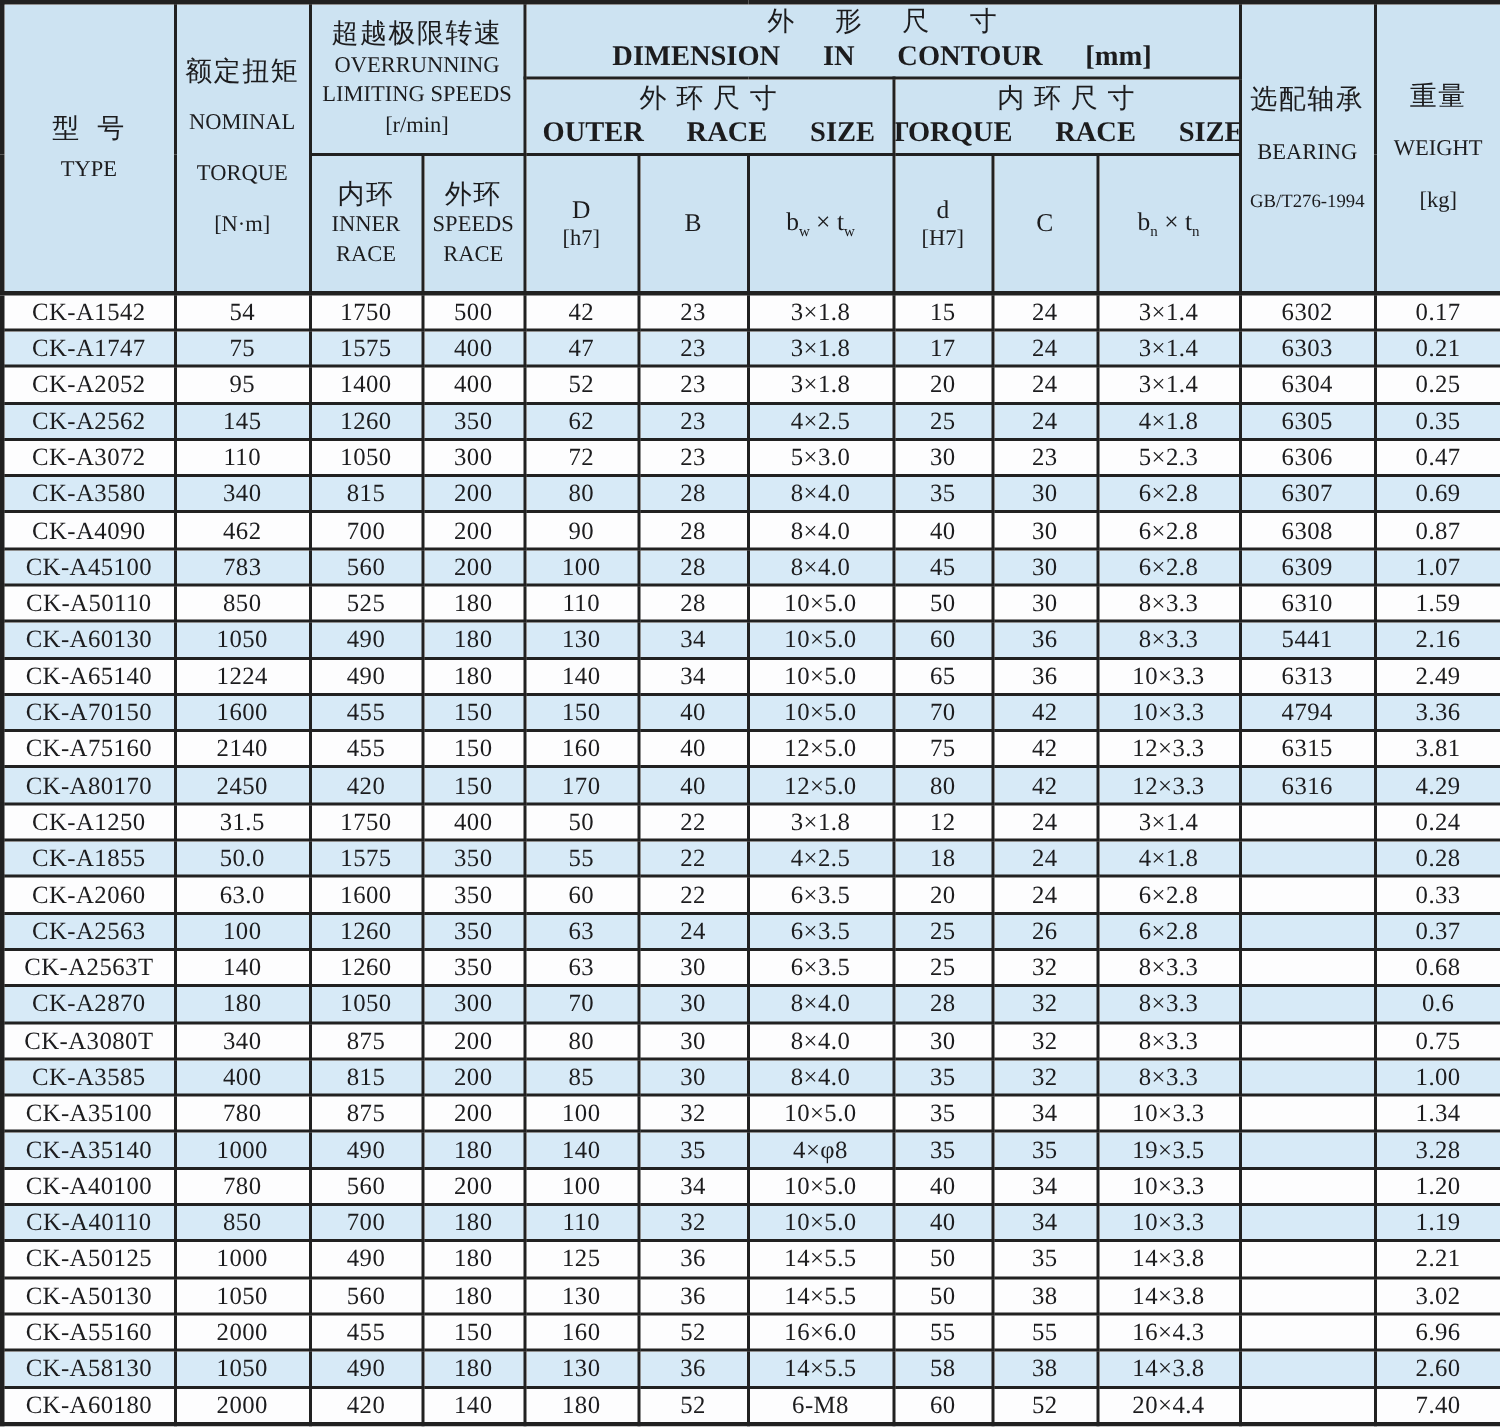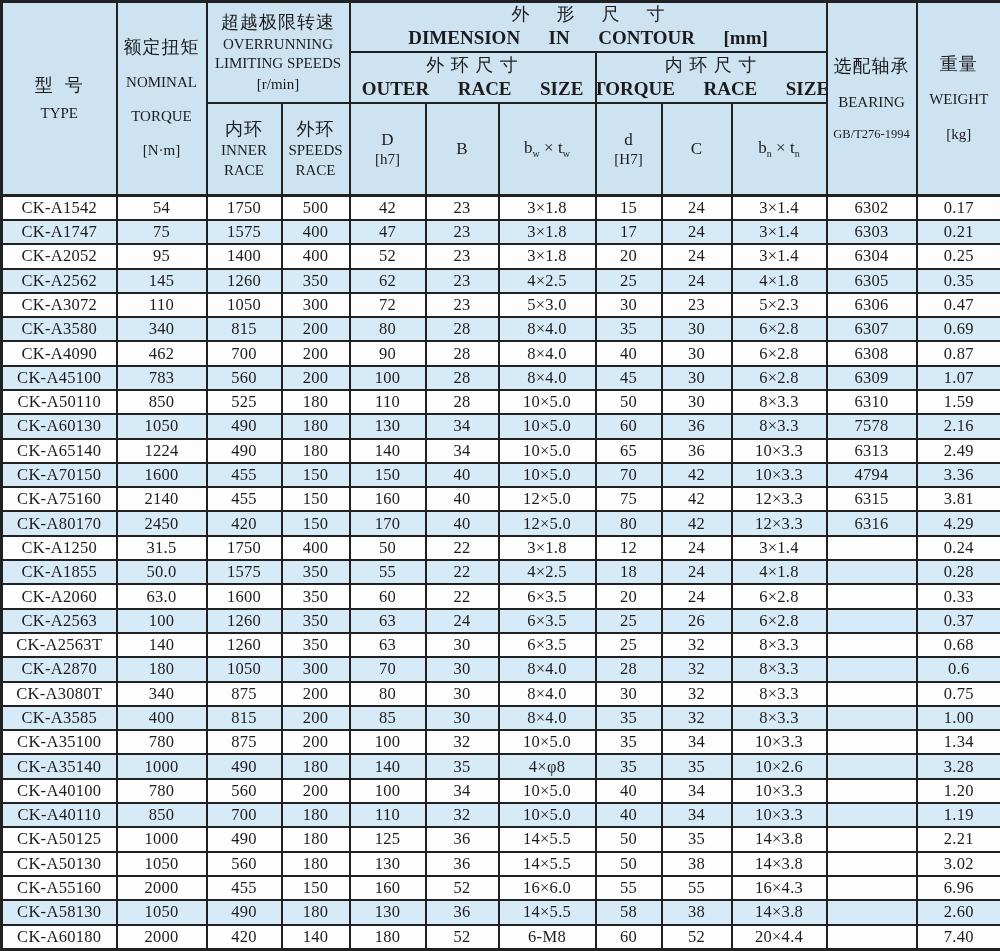--- a/index.html
+++ b/index.html
@@ -286,21 +286,21 @@
         <td>CK-A60130</td>
         <td>1050</td>
         <td>490</td>
         <td>180</td>
         <td>130</td>
         <td>34</td>
         <td>10×5.0</td>
         <td>60</td>
         <td>36</td>
         <td>8×3.3</td>
-        <td>7578</td>
+        <td>5441</td>
         <td>2.16</td>
       </tr>
       <tr>
         <td>CK-A65140</td>
         <td>1224</td>
         <td>490</td>
         <td>180</td>
         <td>140</td>
         <td>34</td>
         <td>10×5.0</td>
@@ -481,21 +481,21 @@
       <tr class="shaded">
         <td>CK-A35140</td>
         <td>1000</td>
         <td>490</td>
         <td>180</td>
         <td>140</td>
         <td>35</td>
         <td>4×φ8</td>
         <td>35</td>
         <td>35</td>
-        <td>10×2.6</td>
+        <td>19×3.5</td>
         <td></td>
         <td>3.28</td>
       </tr>
       <tr>
         <td>CK-A40100</td>
         <td>780</td>
         <td>560</td>
         <td>200</td>
         <td>100</td>
         <td>34</td>

